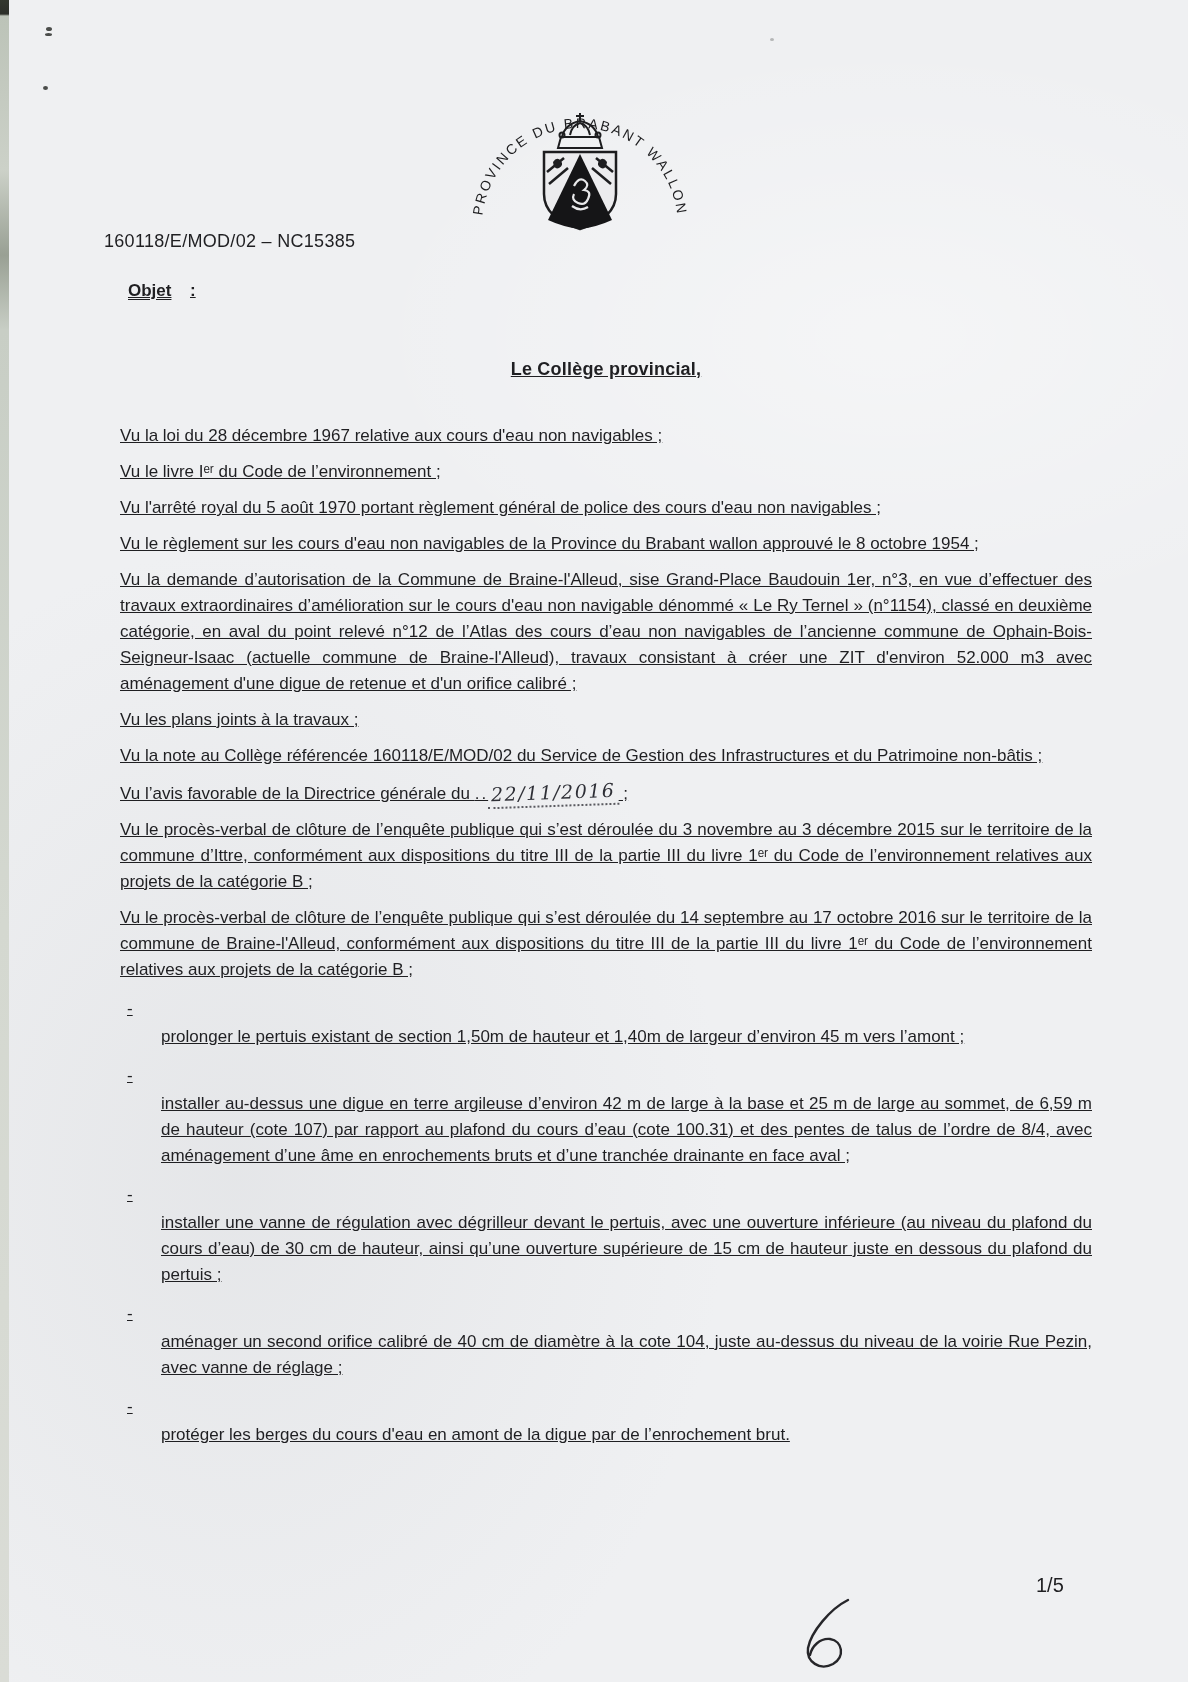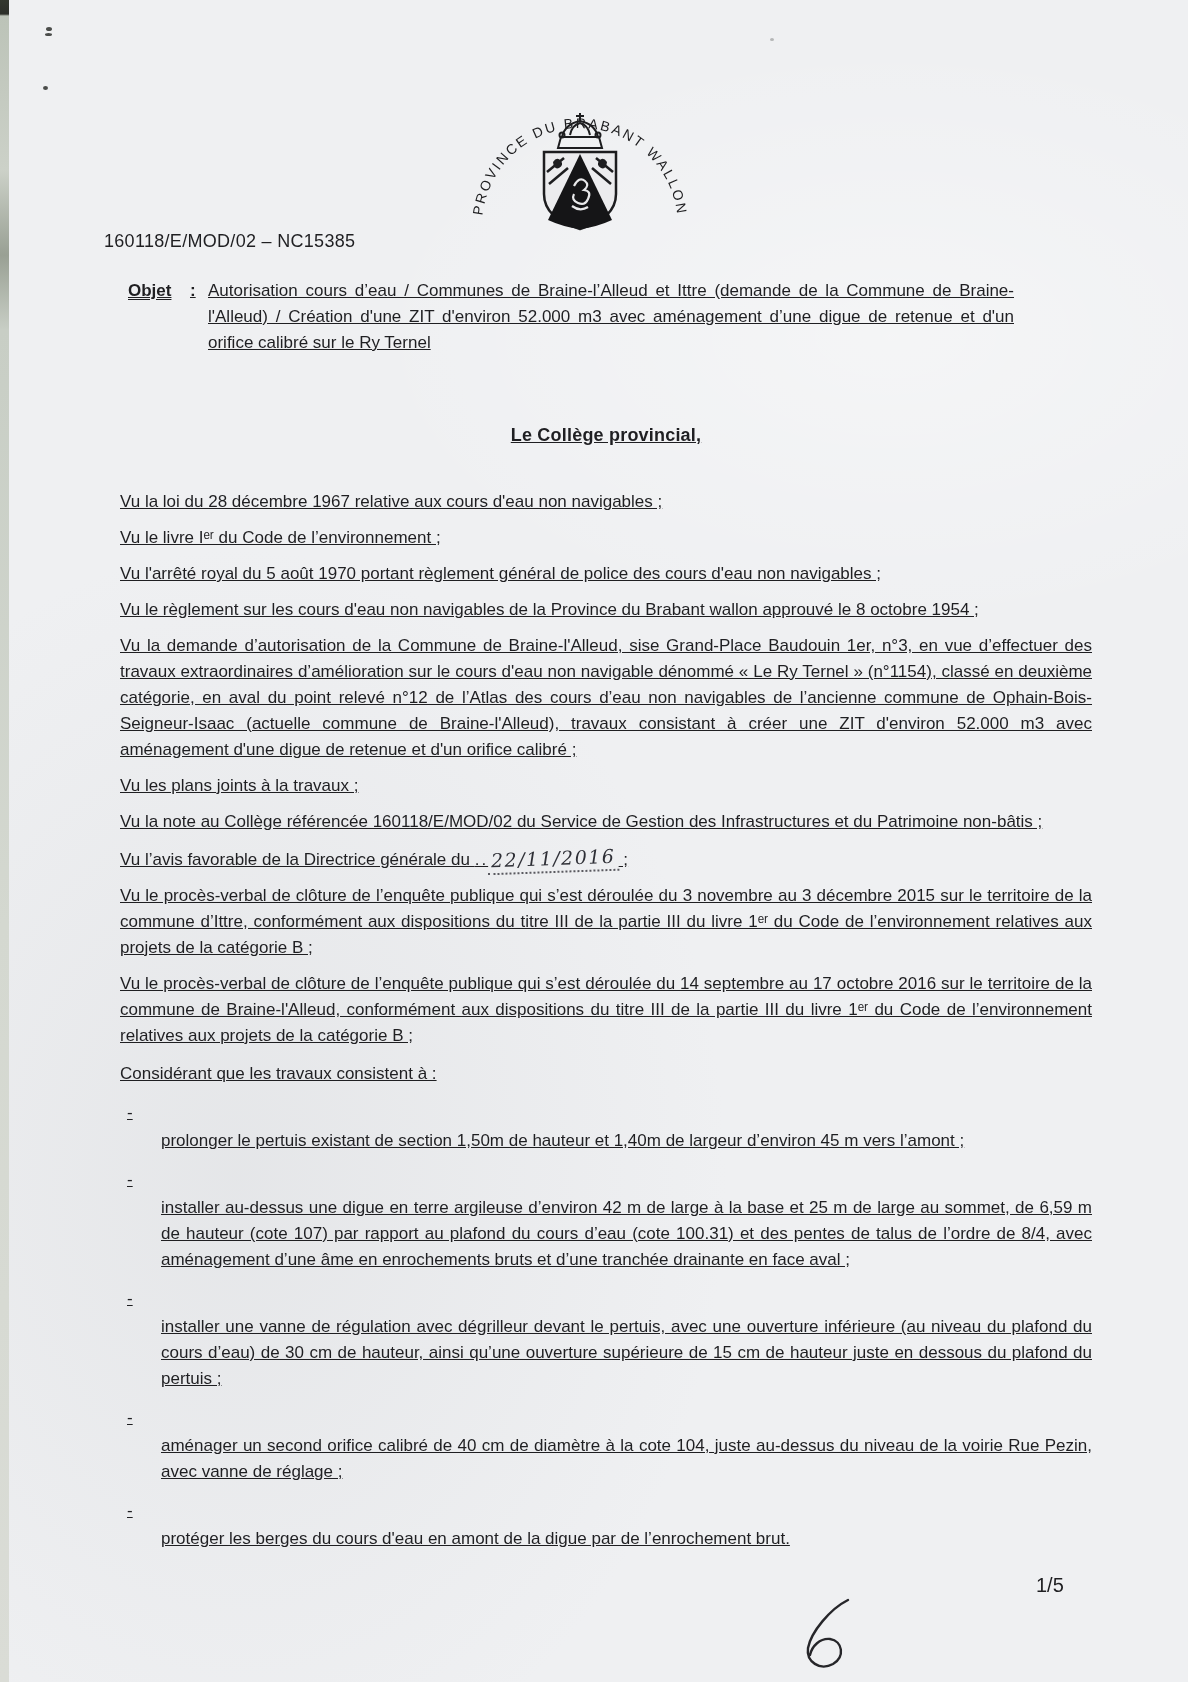--- a/index.html
+++ b/index.html
@@ -28,21 +28,21 @@
   .ref-line { position:absolute; left:104px; top:231px; font-size:18px; letter-spacing:.3px; }
 
   .content { position:absolute; left:120px; top:278px; width:972px; font-size:17px; line-height:26px; text-align:justify;text-decoration:underline; }
 
   .objet-row { display:flex; padding-left:8px; }
   .objet-label { width:62px; font-weight:bold; }
   .objet-label .word { text-decoration:underline; text-underline-offset:3px; }
   .objet-colon { width:16px; font-weight:bold; }
   .objet-text { width:806px; margin-left:2px; }
 
-  .doc-title { text-align:center; font-weight:bold; font-size:18px; margin-top:66px; letter-spacing:.2px; }
+  .doc-title { text-align:center; font-weight:bold; font-size:18px; margin-top:52px; letter-spacing:.2px; }
 
   .recital { margin-top:10px; }
   .recital.first { margin-top:41px; }
   .considerant { margin-top:12px; }
 
   .dots { letter-spacing:2px; }
   .hand-date {
     display:inline-block; font-family:"DejaVu Serif",serif; font-style:italic;
     font-size:19px; letter-spacing:1.5px; transform:rotate(-2deg);
     border-bottom:2px dotted #5a5a60; padding:0 3px; color:#2e2f36;
@@ -100,41 +100,39 @@
     </g>
   </svg>
 
   <div class="ref-line">160118/E/MOD/02 – NC15385</div>
 
   <div class="content">
 
     <div class="objet-row">
       <span class="objet-label"><span class="word">Objet</span></span>
       <span class="objet-colon">:</span>
-      <div class="objet-text">Autorisation cours d’eau / Communes de Braine-l’Alleud et Ittre (demande de la Commune de Braine-l'Alleud) / Création d'une ZIT d'environ 52.000 m3 avec aménagement d’une digue de retenue et d'un orifice calibré sur le Ry Ternel</div>
     </div>
 
     <div class="doc-title">Le Collège provincial,</div>
 
     <div class="recital first">Vu la loi du 28 décembre 1967 relative aux cours d'eau non navigables ;</div>
     <div class="recital">Vu le livre Iᵉʳ du Code de l’environnement ;</div>
     <div class="recital">Vu l'arrêté royal du 5 août 1970 portant règlement général de police des cours d'eau non navigables ;</div>
     <div class="recital">Vu le règlement sur les cours d'eau non navigables de la Province du Brabant wallon approuvé le 8 octobre 1954 ;</div>
     <div class="recital">Vu la demande d’autorisation de la Commune de Braine-l'Alleud, sise Grand-Place Baudouin 1er, n°3, en vue d’effectuer des travaux extraordinaires d’amélioration sur le cours d'eau non navigable dénommé « Le Ry Ternel » (n°1154), classé en deuxième catégorie, en aval du point relevé n°12 de l’Atlas des cours d’eau non navigables de l’ancienne commune de Ophain-Bois-Seigneur-Isaac (actuelle commune de Braine-l'Alleud), travaux consistant à créer une ZIT d'environ 52.000 m3 avec aménagement d'une digue de retenue et d'un orifice calibré ;</div>
     <div class="recital">Vu les plans joints à la travaux ;</div>
     <div class="recital">Vu la note au Collège référencée 160118/E/MOD/02 du Service de Gestion des Infrastructures et du Patrimoine non-bâtis ;</div>
 
     <div class="recital">
       <span>Vu l’avis favorable de la Directrice générale du </span><span class="dots">..</span><span class="hand-date">22/11/2016</span><span> ;</span>
     </div>
 
     <div class="recital">Vu le procès-verbal de clôture de l’enquête publique qui s’est déroulée du 3 novembre au 3 décembre 2015 sur le territoire de la commune d’Ittre, conformément aux dispositions du titre III de la partie III du livre 1ᵉʳ du Code de l’environnement relatives aux projets de la catégorie B ;</div>
     <div class="recital">Vu le procès-verbal de clôture de l’enquête publique qui s’est déroulée du 14 septembre au 17 octobre 2016 sur le territoire de la commune de Braine-l'Alleud, conformément aux dispositions du titre III de la partie III du livre 1ᵉʳ du Code de l’environnement relatives aux projets de la catégorie B ;</div>
 
-    <div class="recital considerant">Considérant que les travaux consistent à :</div>
 
     <div class="bullet-row">
       <span class="bullet-dash">-</span>
       <div class="bullet-text">prolonger le pertuis existant de section 1,50m de hauteur et 1,40m de largeur d’environ 45 m vers l’amont ;</div>
     </div>
     <div class="bullet-row">
       <span class="bullet-dash">-</span>
       <div class="bullet-text">installer au-dessus une digue en terre argileuse d’environ 42 m de large à la base et 25 m de large au sommet, de 6,59 m de hauteur (cote 107) par rapport au plafond du cours d’eau (cote 100.31) et des pentes de talus de l’ordre de 8/4, avec aménagement d’une âme en enrochements bruts et d’une tranchée drainante en face aval ;</div>
     </div>
     <div class="bullet-row">

